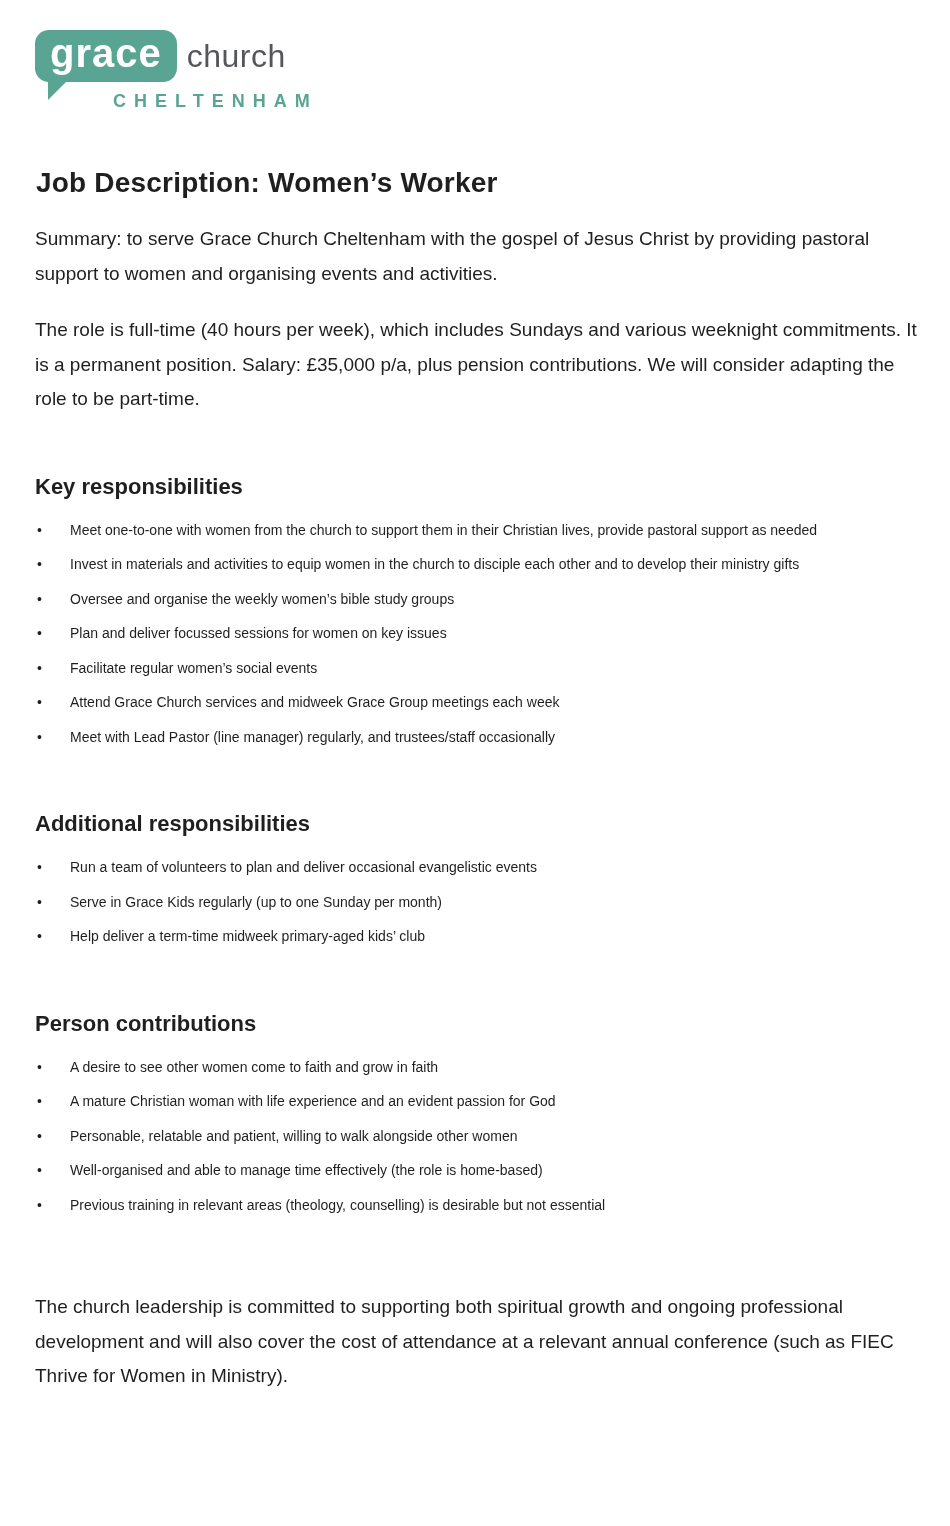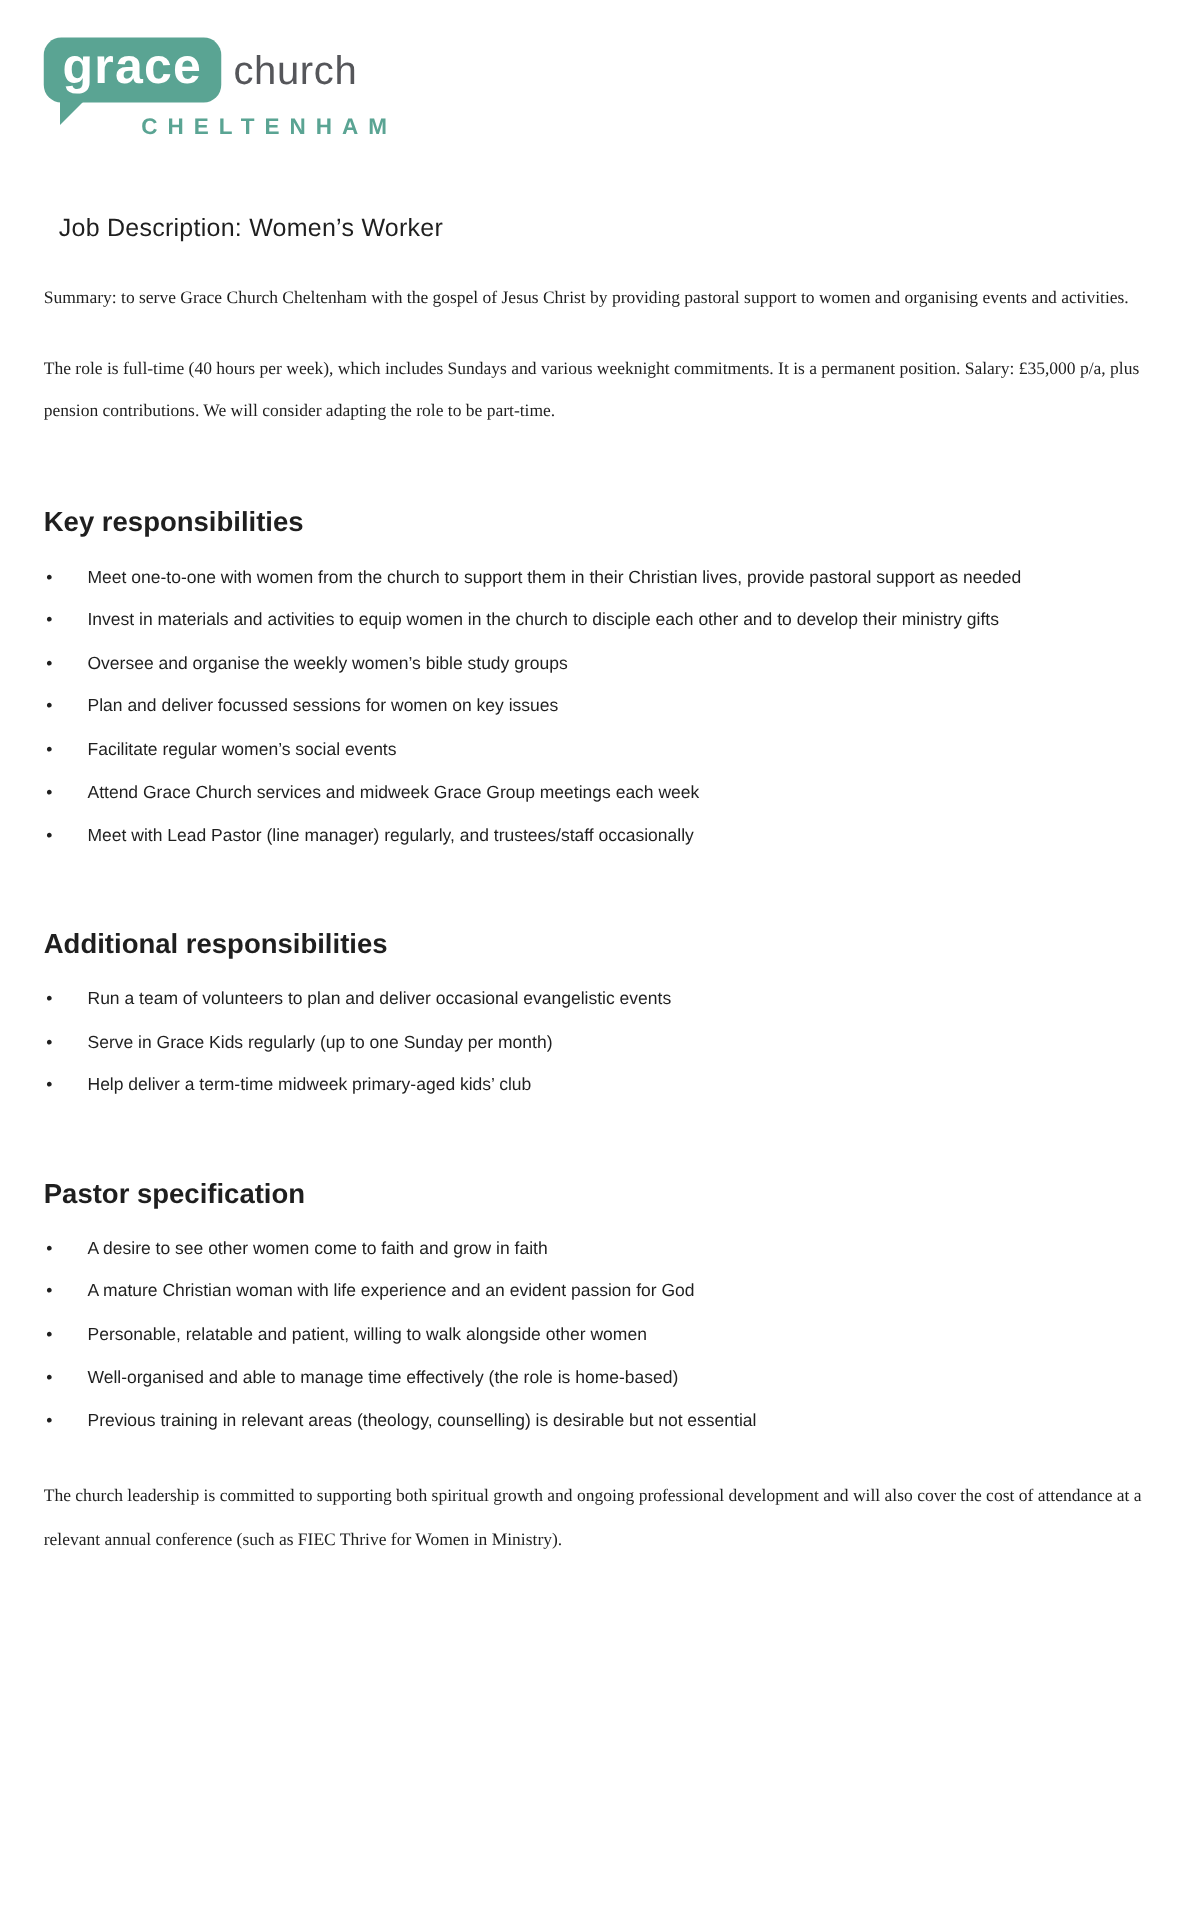--- a/index.html
+++ b/index.html
@@ -52,34 +52,33 @@
     color: var(--teal);
     font-weight: bold;
     font-size: 18px;
     letter-spacing: 8px;
     margin: 9px 0 0 78px;
     white-space: nowrap;
   }
 
   
   h1.doc-title {
-    font-size: 20px;
+    font-size: 28px;
     line-height: 30px;
-    font-weight: normal;
-    margin: 56px 0 24px 12px;
+    font-weight: bold;
+    margin: 56px 0 24px 1px;
     letter-spacing: 0.2px;
   }
   p.para {
-    font-size: 14px;
+    font-size: 19px;
     line-height: 34.5px;
     margin: 0 0 22px 0;
     letter-spacing: 0;
-    font-family: Liberation Serif, serif;
   }
-  p.para-closing { margin-top: 28px; }
+  p.para-closing { margin-top: 68px; }
   h2.section-heading {
     font-size: 22px;
     line-height: 28px;
     font-weight: bold;
     margin: 56px 0 12px 0;
   }
   ul.bullet-list {
     list-style: none;
     margin: 0 0 26px 0;
     padding: 0;
@@ -129,21 +128,21 @@
     <li>Meet with Lead Pastor (line manager) regularly, and trustees/staff occasionally</li>
   </ul>
 
   <h2 class="section-heading">Additional responsibilities</h2>
   <ul class="bullet-list">
     <li>Run a team of volunteers to plan and deliver occasional evangelistic events</li>
     <li>Serve in Grace Kids regularly (up to one Sunday per month)</li>
     <li>Help deliver a term-time midweek primary-aged kids’ club</li>
   </ul>
 
-  <h2 class="section-heading">Pastor specification</h2>
+  <h2 class="section-heading">Person contributions</h2>
   <ul class="bullet-list">
     <li>A desire to see other women come to faith and grow in faith</li>
     <li>A mature Christian woman with life experience and an evident passion for God</li>
     <li>Personable, relatable and patient, willing to walk alongside other women</li>
     <li>Well-organised and able to manage time effectively (the role is home-based)</li>
     <li>Previous training in relevant areas (theology, counselling) is desirable but not essential</li>
   </ul>
 
   <p class="para para-closing">The church leadership is committed to supporting both spiritual growth and ongoing professional development and will also cover the cost of attendance at a relevant annual conference (such as FIEC Thrive for Women in Ministry).</p>
 

